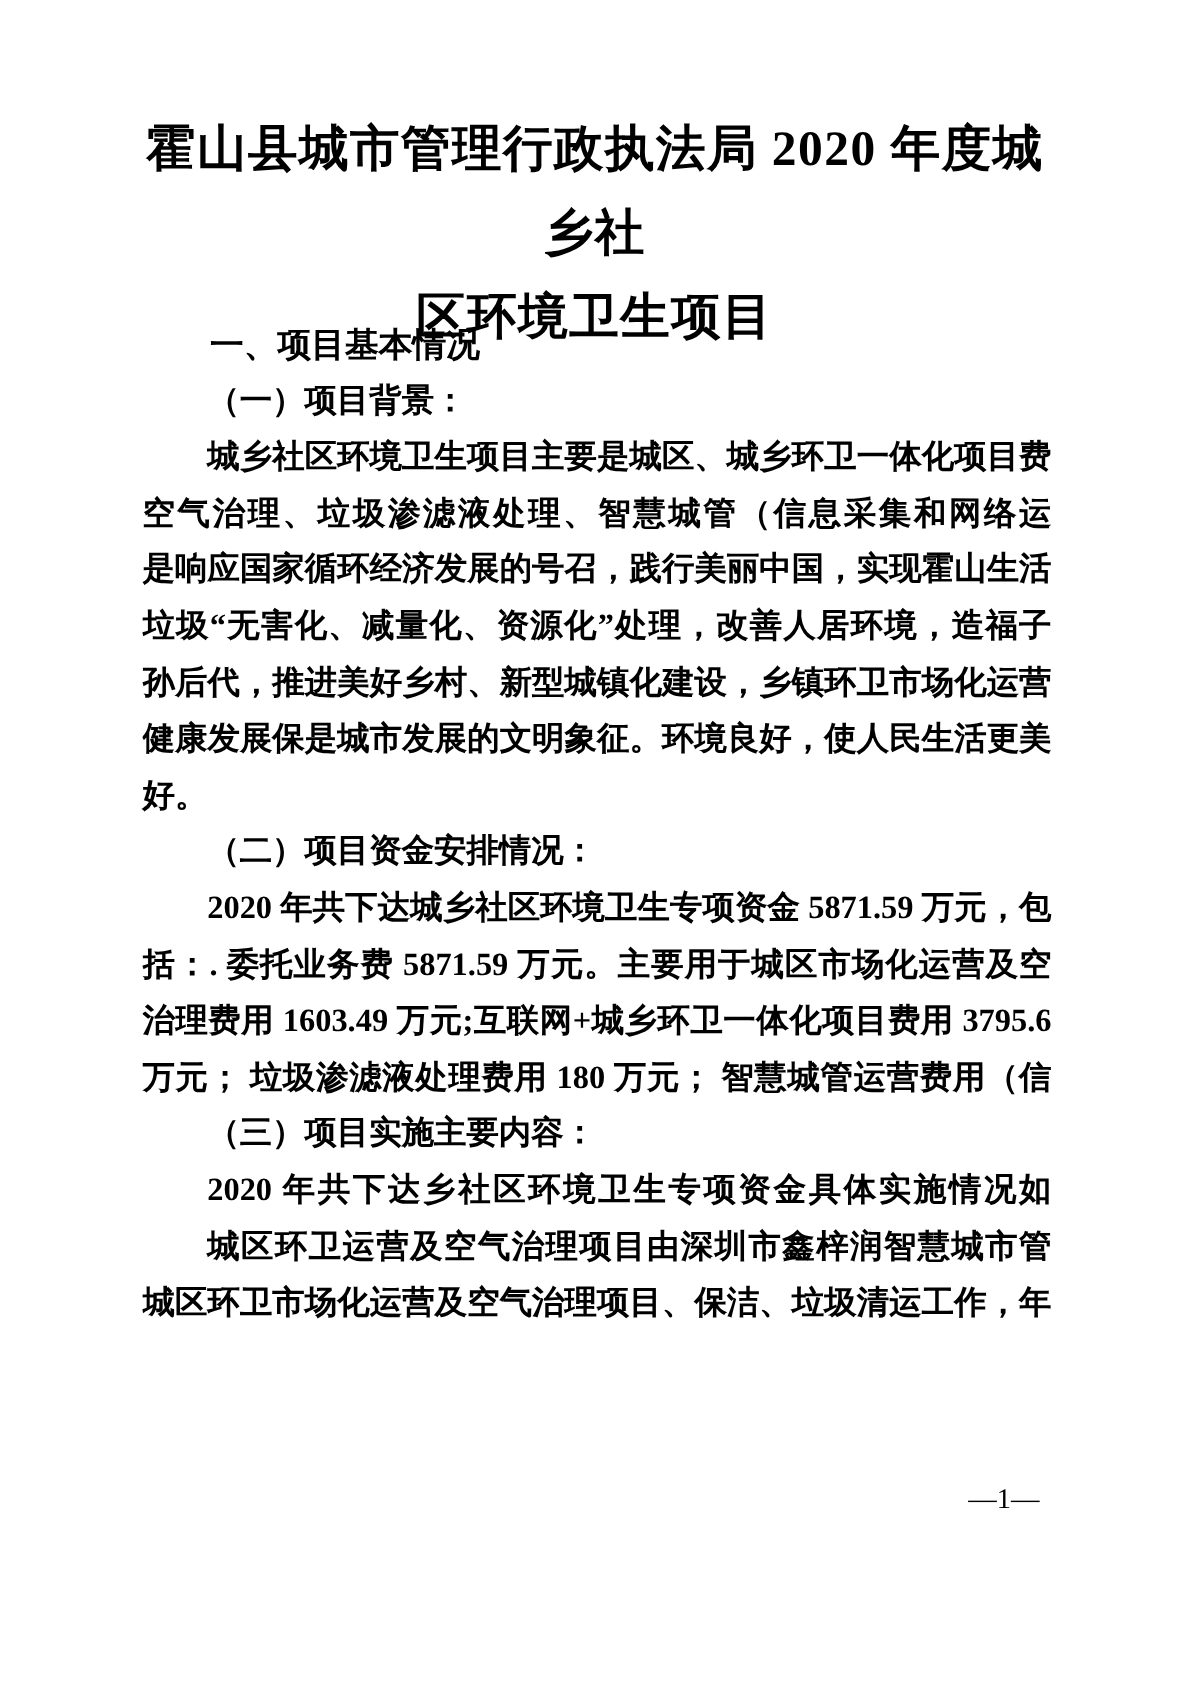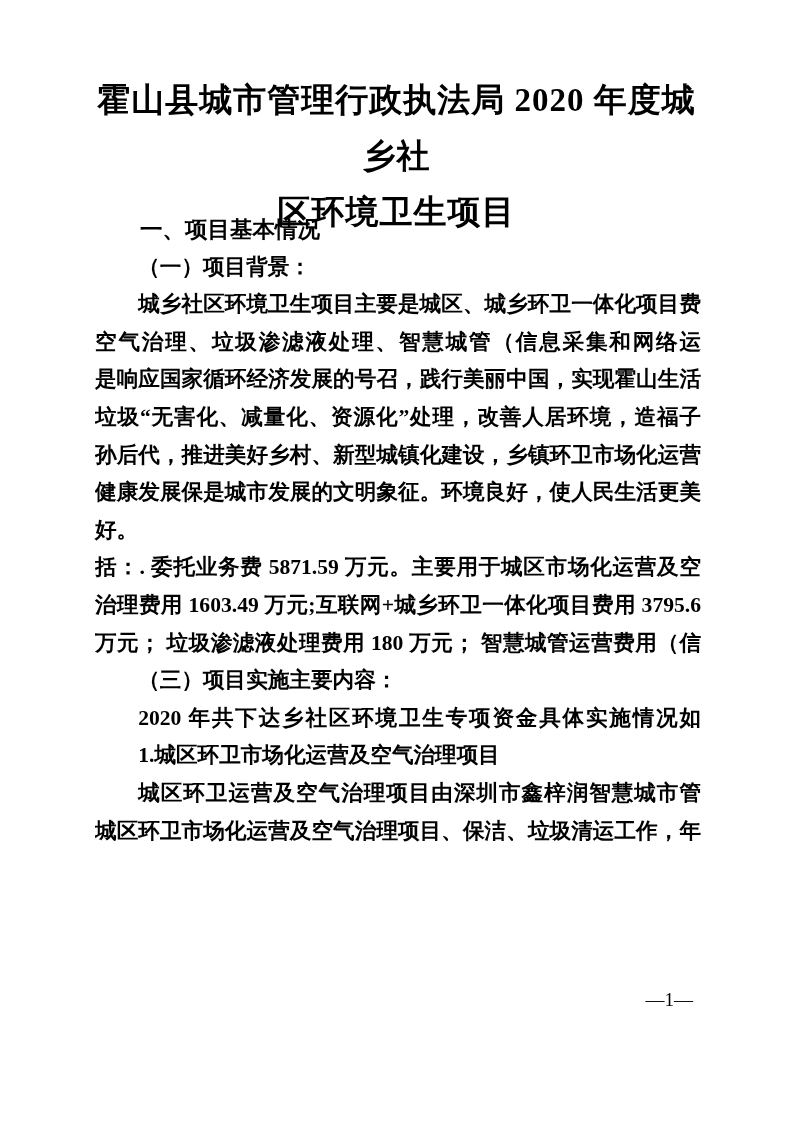--- a/index.html
+++ b/index.html
@@ -78,25 +78,26 @@
   <div class="body-lines">
       <div class="line indent bold">一、项目基本情况</div>
       <div class="line indent">（一）项目背景：</div>
       <div class="line indent justify">城乡社区环境卫生项目主要是城区、城乡环卫一体化项目费用</div>
       <div class="line justify">空气治理、垃圾渗滤液处理、智慧城管（信息采集和网络运维），</div>
       <div class="line justify">是响应国家循环经济发展的号召，践行美丽中国，实现霍山生活</div>
       <div class="line justify">垃圾“无害化、减量化、资源化”处理，改善人居环境，造福子</div>
       <div class="line justify">孙后代，推进美好乡村、新型城镇化建设，乡镇环卫市场化运营及</div>
       <div class="line justify">健康发展保是城市发展的文明象征。环境良好，使人民生活更美</div>
       <div class="line">好。</div>
+      <div class="line indent">（二）项目资金安排情况：</div>
+      <div class="line indent justify">2020 年共下达城乡社区环境卫生专项资金 5871.59 万元，包</div>
       <div class="line justify">括：. 委托业务费 5871.59 万元。主要用于城区市场化运营及空气</div>
       <div class="line justify">治理费用 1603.49 万元;互联网+城乡环卫一体化项目费用 3795.6</div>
       <div class="line justify">万元； 垃圾渗滤液处理费用 180 万元； 智慧城管运营费用（信息</div>
       <div class="line indent">（三）项目实施主要内容：</div>
       <div class="line indent justify">2020 年共下达乡社区环境卫生专项资金具体实施情况如下：</div>
-      <div class="line indent">1.城区环卫市场化运营及空气治理项目</div>
       <div class="line indent justify">城区环卫运营及空气治理项目由深圳市鑫梓润智慧城市管</div>
       <div class="line justify">城区环卫市场化运营及空气治理项目、保洁、垃圾清运工作，年</div>
     </div>
 
   <div class="page-number">—1—</div>
 
 </div>
 
 </body></html>

